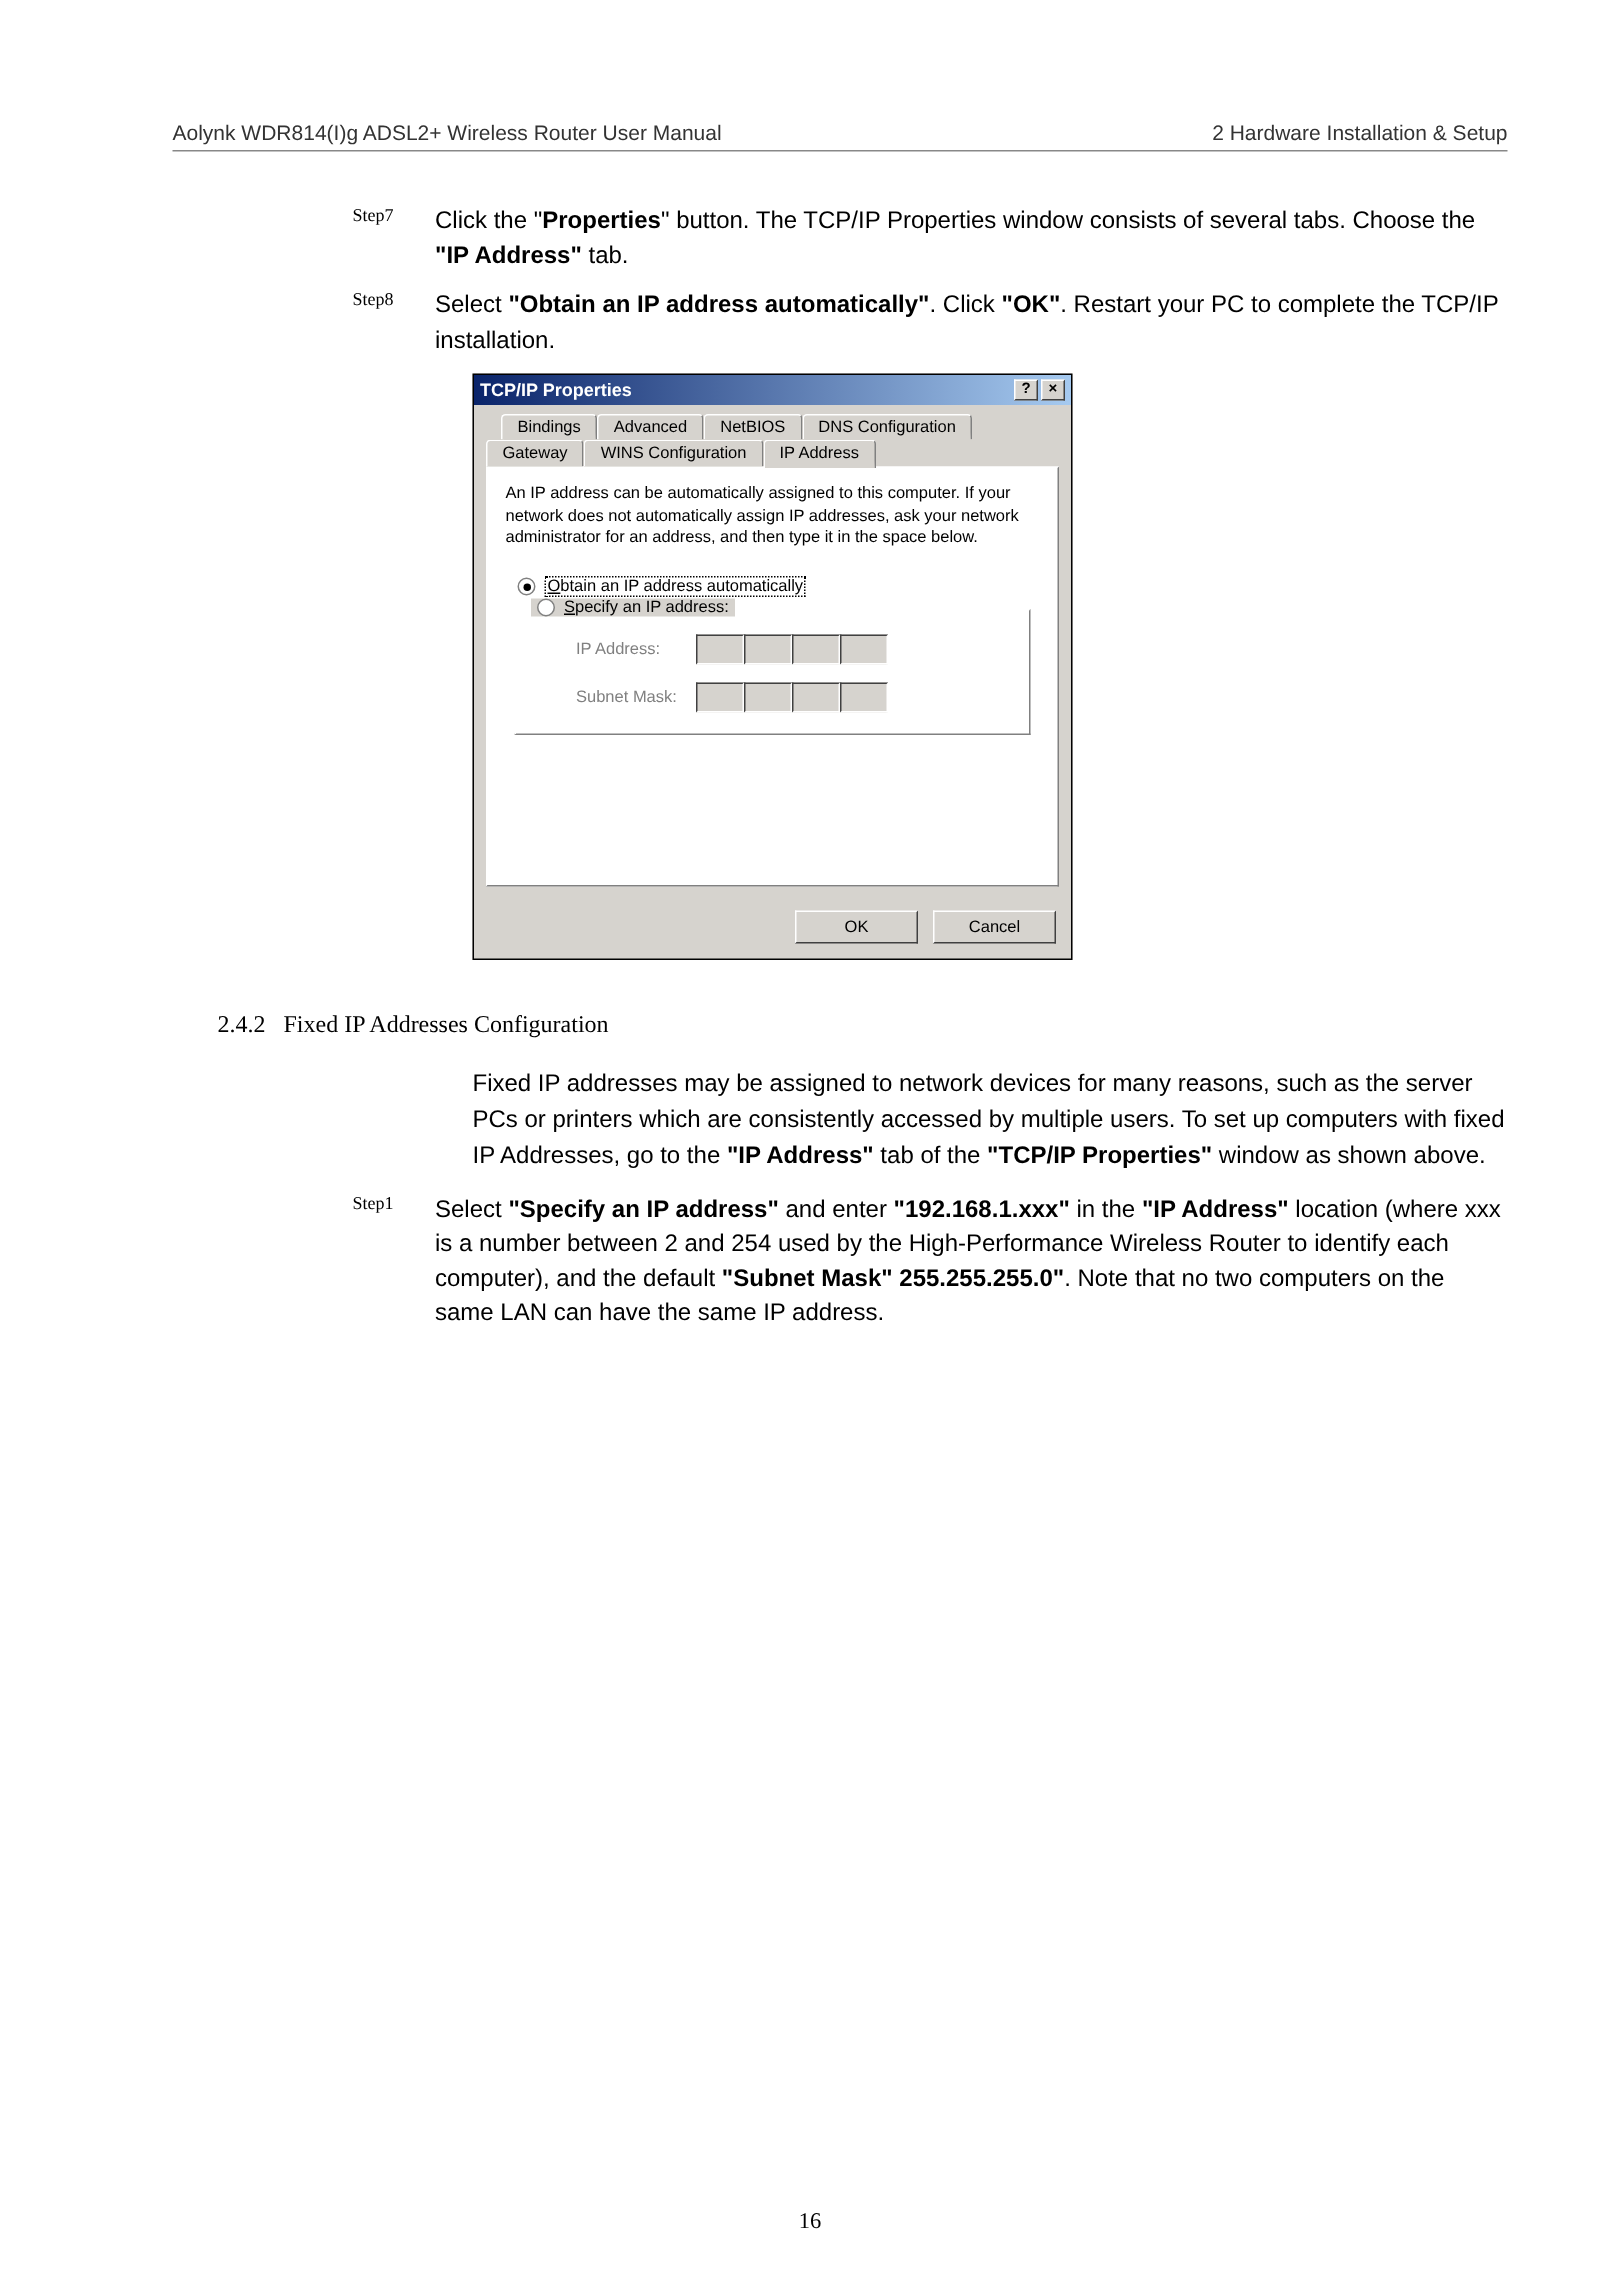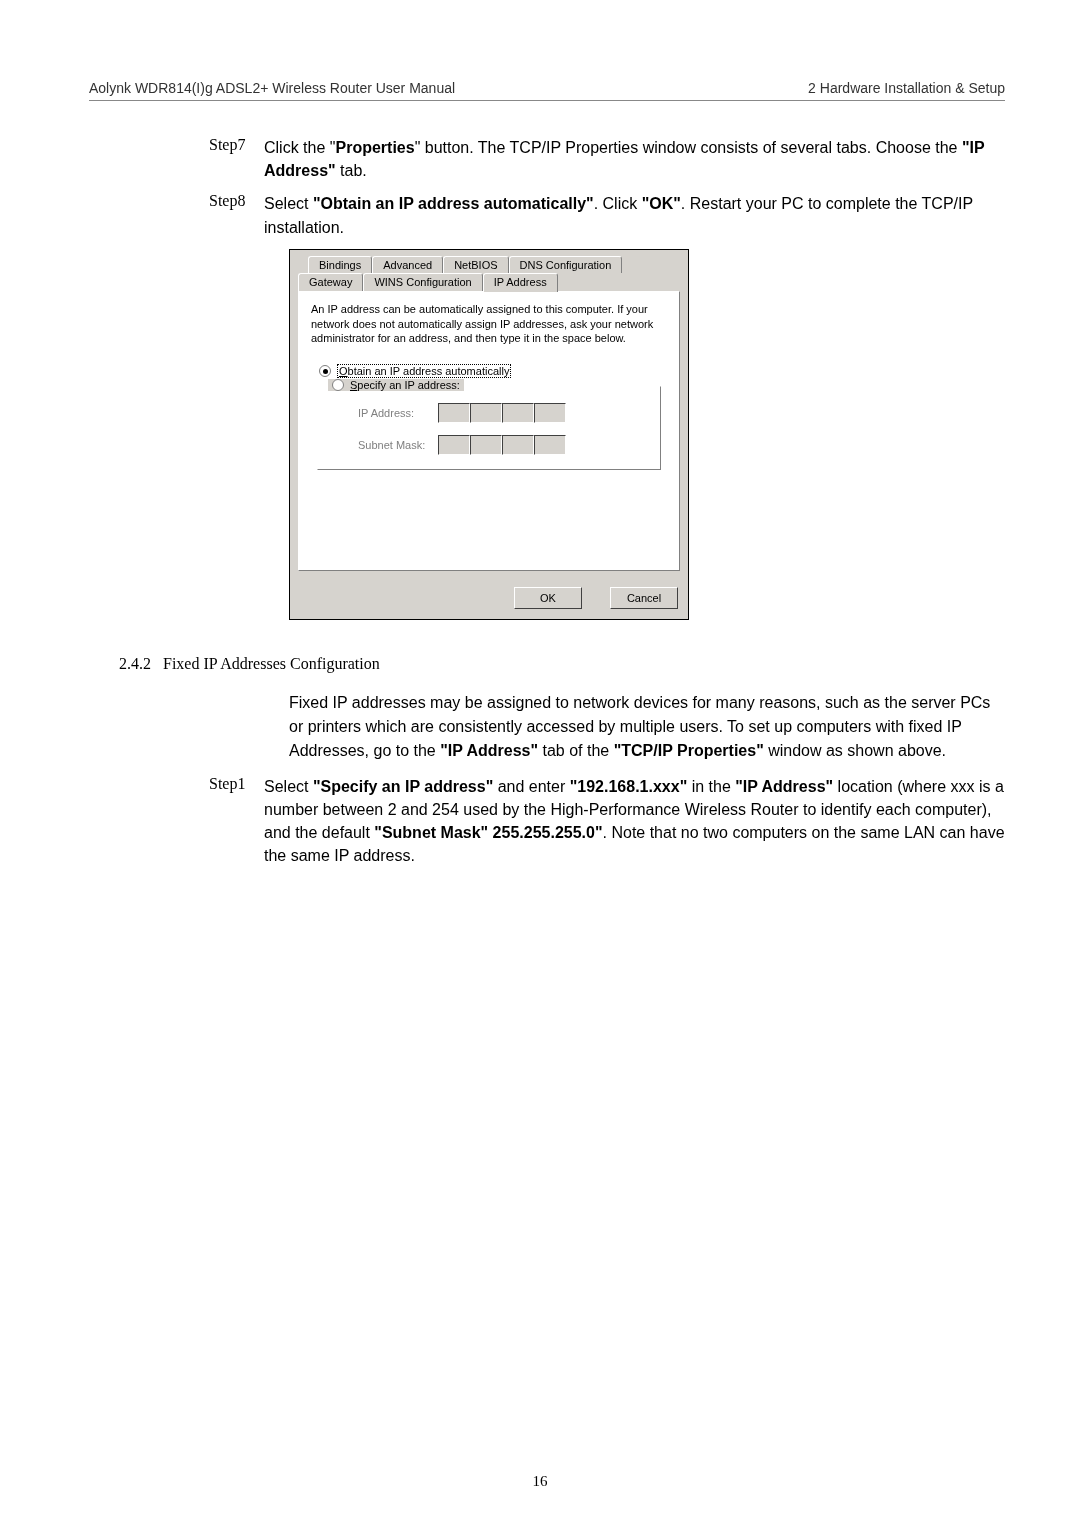--- a/index.html
+++ b/index.html
@@ -5,42 +5,42 @@
     * { box-sizing: border-box; margin: 0; padding: 0; }
     body {
       width: 1080px;
       height: 1526px;
       background: #fff;
       font-family: Arial, Helvetica, sans-serif;
       color: #000;
       position: relative;
     }
     .page {
-      padding: 80px 75px 40px 89px;
+      padding: 80px 75px 40px 115px;
       position: relative;
       height: 100%;
     }
     .header-row {
       display: flex;
       justify-content: space-between;
       font-size: 14px;
       color: #333;
       border-bottom: 1px solid #888;
       padding-bottom: 4px;
       margin-bottom: 35px;
     }
     .step-block {
       display: flex;
       margin-bottom: 10px;
       margin-left: 120px;
       margin-right: 0;
     }
     .step-label {
       font-family: Georgia, 'Times New Roman', serif;
-      font-size: 16px;
+      font-size: 12px;
       width: 55px;
       flex-shrink: 0;
     }
     .step-text {
       font-size: 16px;
       line-height: 1.45;
       flex: 1;
     }
     .bold { font-weight: bold; }
 
@@ -146,25 +146,25 @@
       width: 32px; height: 20px; background: #d6d3ce;
       border: 1px solid #808080;
       border-left-color:#404040; border-top-color:#404040;
       border-right-color:#fff; border-bottom-color:#fff;
     }
     .dlg-buttons {
       display:flex; justify-content:flex-end; gap: 10px;
       padding: 8px 10px 10px 10px;
     }
     .dlg-btn {
-      width: 68px; height: 22px;
+      width: 82px; height: 22px;
       background: #d6d3ce;
       border: 1px solid #fff;
       border-right-color:#404040; border-bottom-color:#404040;
-      font-size: 11px; text-align:center; line-height:20px;margin-left:18px;
+      font-size: 11px; text-align:center; line-height:20px;
     }
 
     .section-heading {
       font-family: Georgia, 'Times New Roman', serif;
       font-size: 16px;
       margin: 10px 0 18px 30px;
     }
     .section-heading .num { margin-right: 8px; }
     .para {
       margin-left: 200px;
@@ -197,20 +197,27 @@
         <div class="step-text"><span>Click the "</span><span class="bold">Properties</span><span>" button. The TCP/IP Properties window consists of several tabs. Choose the </span><span class="bold">"IP Address"</span><span> tab.</span></div>
       </div>
       <div class="step-block">
         <div class="step-label">Step8</div>
         <div class="step-text"><span>Select </span><span class="bold">"Obtain an IP address automatically"</span><span>. Click </span><span class="bold">"OK"</span><span>. Restart your PC to complete the TCP/IP installation.</span></div>
       </div>
     </div>
 
   <div class="dialog-wrap">
     <div class="dialog">
+      <div class="titlebar">
+        <span>TCP/IP Properties</span>
+        <div class="titlebar-buttons">
+          <div class="titlebtn">?</div>
+          <div class="titlebtn">×</div>
+        </div>
+      </div>
       <div class="tab-area">
         <div class="tabs-row1" id="tabs-row1">
             <div class="tab">Bindings</div>
             <div class="tab">Advanced</div>
             <div class="tab">NetBIOS</div>
             <div class="tab">DNS Configuration</div>
           </div>
         <div class="tabs-row2" id="tabs-row2">
             <div class="tab">Gateway</div>
             <div class="tab">WINS Configuration</div>

